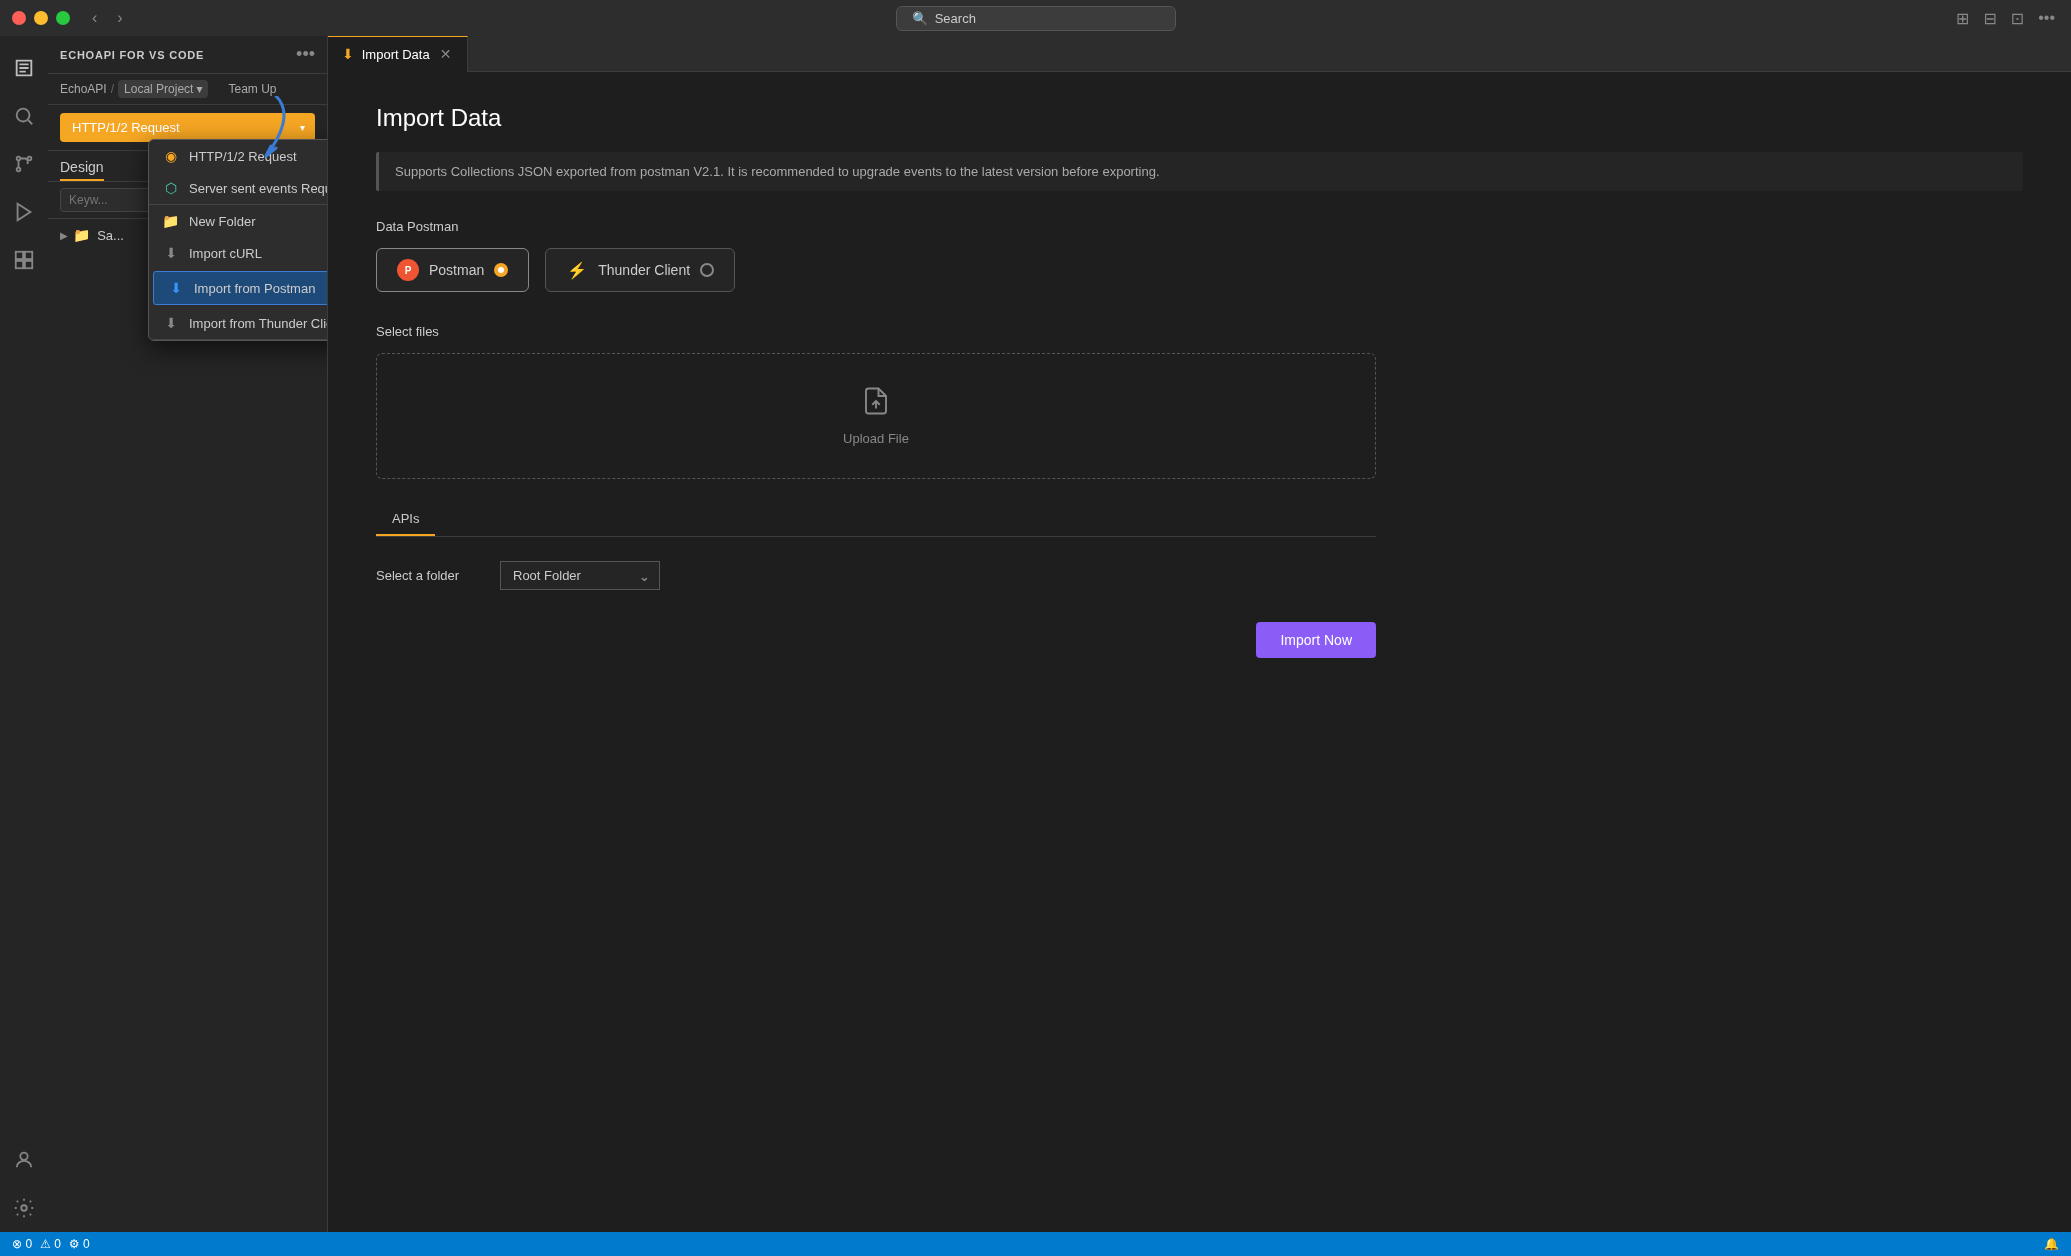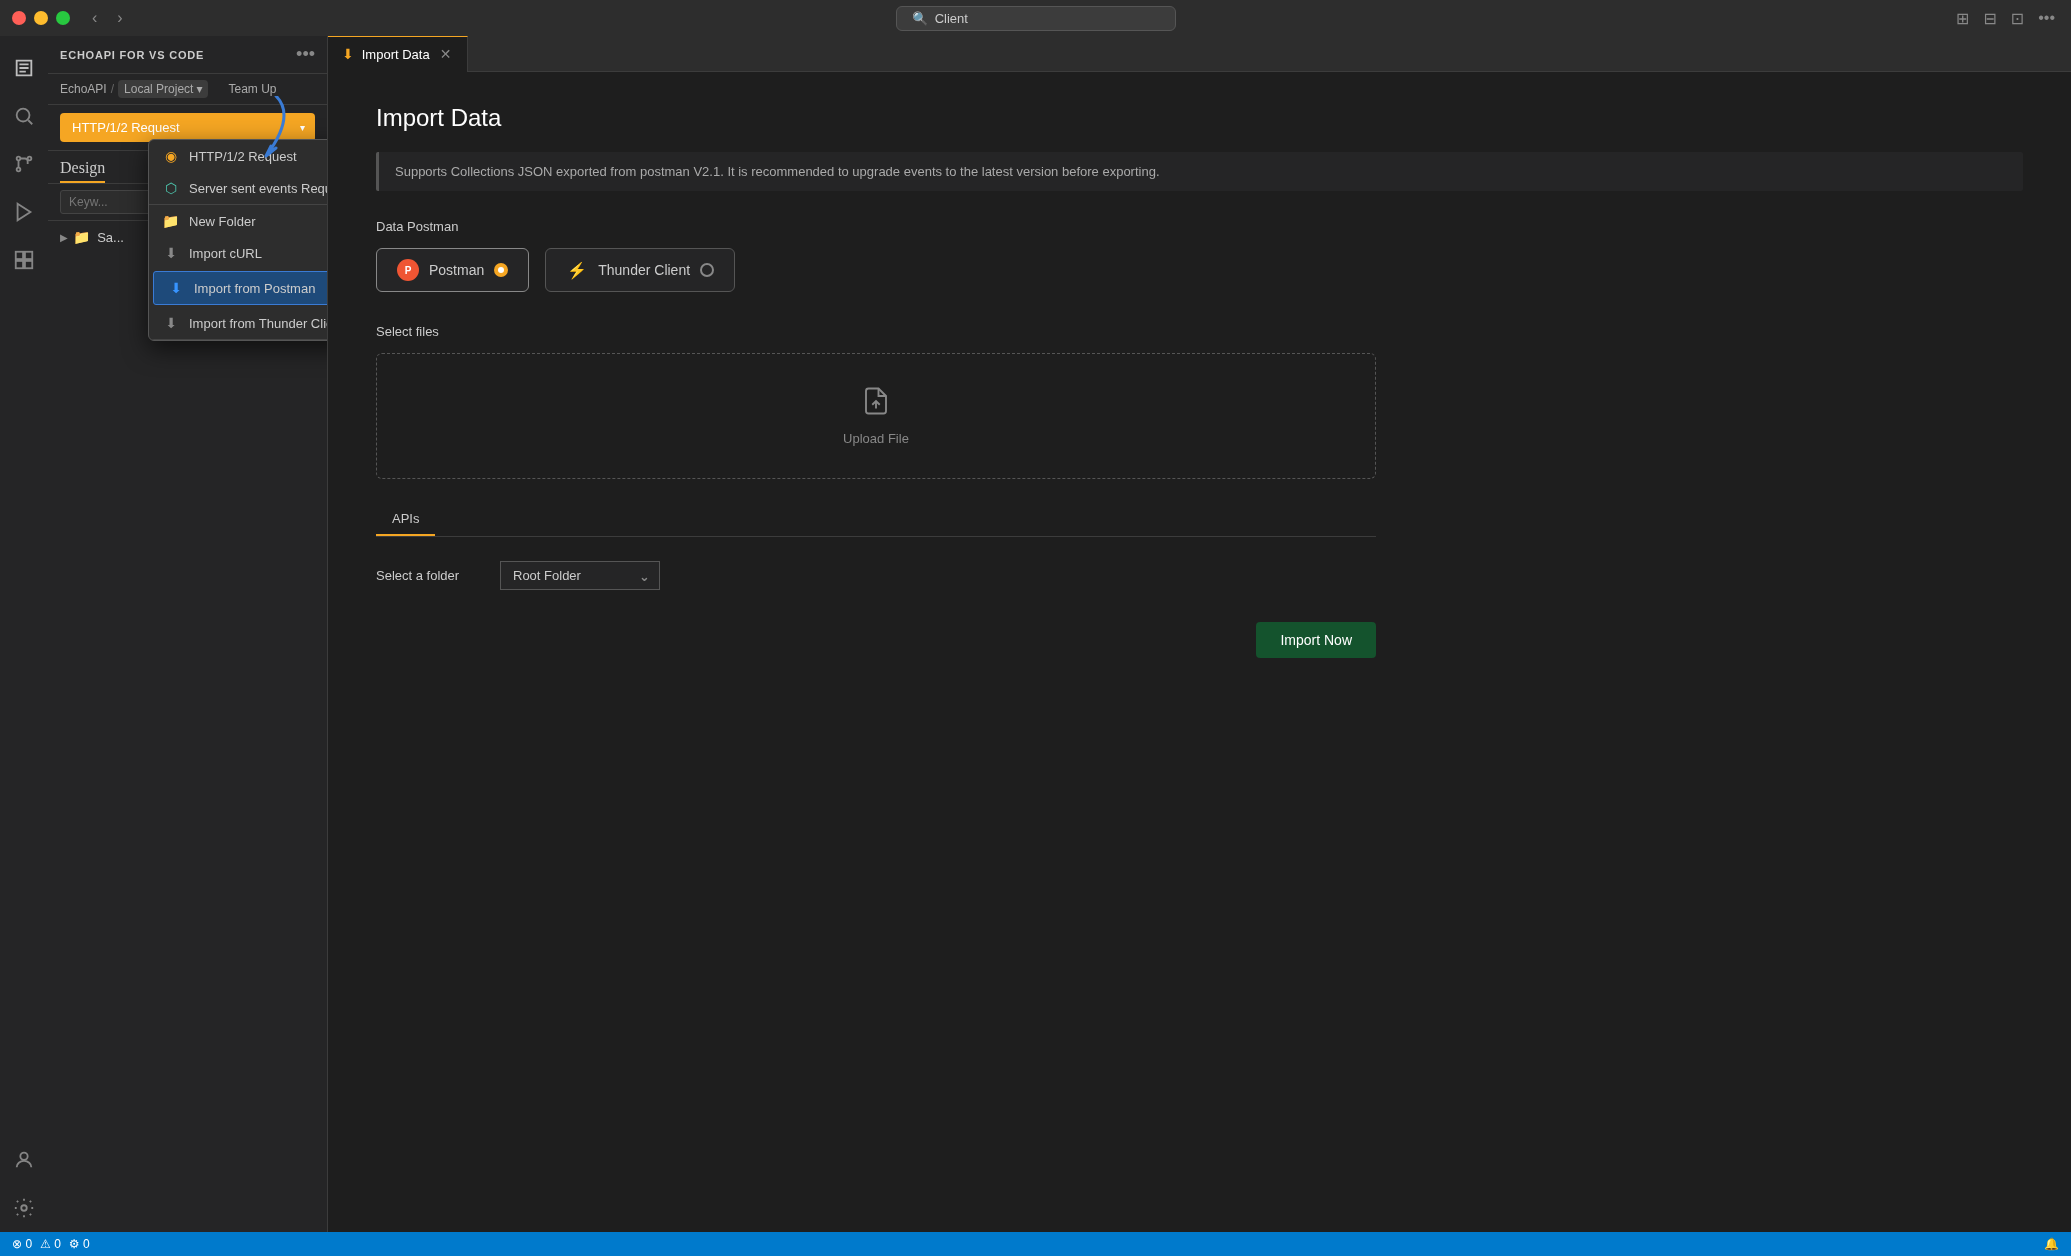--- a/index.html
+++ b/index.html
@@ -191,24 +191,23 @@
 
     
     .sidebar-tabs {
       display: flex;
       padding: 4px 12px 0;
       gap: 12px;
       border-bottom: 1px solid #3c3c3c;
     }
     .sidebar-tab {
       padding: 4px 0;
-      font-size: 16px;
-      color: #888;
-      cursor: pointer;
-      font-family: Liberation Serif, serif;
+      font-size: 14px;
+      color: #888;
+      cursor: pointer;
     }
     .sidebar-tab.active {
       color: #cccccc;
       border-bottom: 2px solid #f5a623;
     }
 
     
     .sidebar-search {
       padding: 6px 12px;
       border-bottom: 1px solid #3c3c3c;
@@ -505,21 +504,21 @@
     }
 
     
     .import-btn-row {
       display: flex;
       justify-content: flex-end;
       max-width: 1000px;
       margin-top: 32px;
     }
     .import-btn {
-      background: #14532d;
+      background: #8b5cf6;
       color: #fff;
       border: none;
       border-radius: 4px;
       padding: 10px 24px;
       font-size: 14px;
       font-weight: 500;
       cursor: pointer;
     }
 
     
@@ -560,21 +559,21 @@
     <div class="traffic-light minimize"></div>
     <div class="traffic-light maximize"></div>
   </div>
   <div class="titlebar-nav">
     <button class="nav-btn">‹</button>
     <button class="nav-btn">›</button>
   </div>
   <div class="titlebar-center">
     <div class="search-bar">
       <span>🔍</span>
-      <span>Client</span>
+      <span>Search</span>
     </div>
   </div>
   <div class="titlebar-right">
     <span class="titlebar-right-icon">⊞</span>
     <span class="titlebar-right-icon">⊟</span>
     <span class="titlebar-right-icon">⊡</span>
     <span class="titlebar-right-icon">•••</span>
   </div>
 </div>
 

